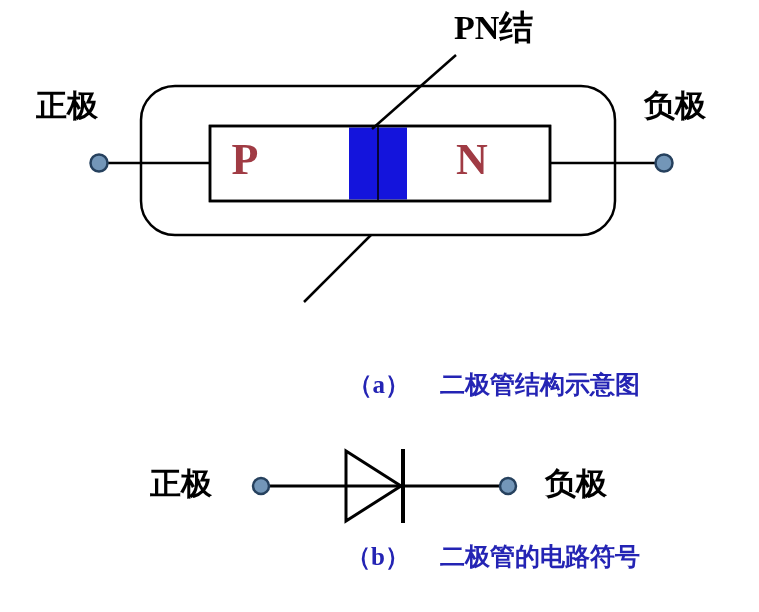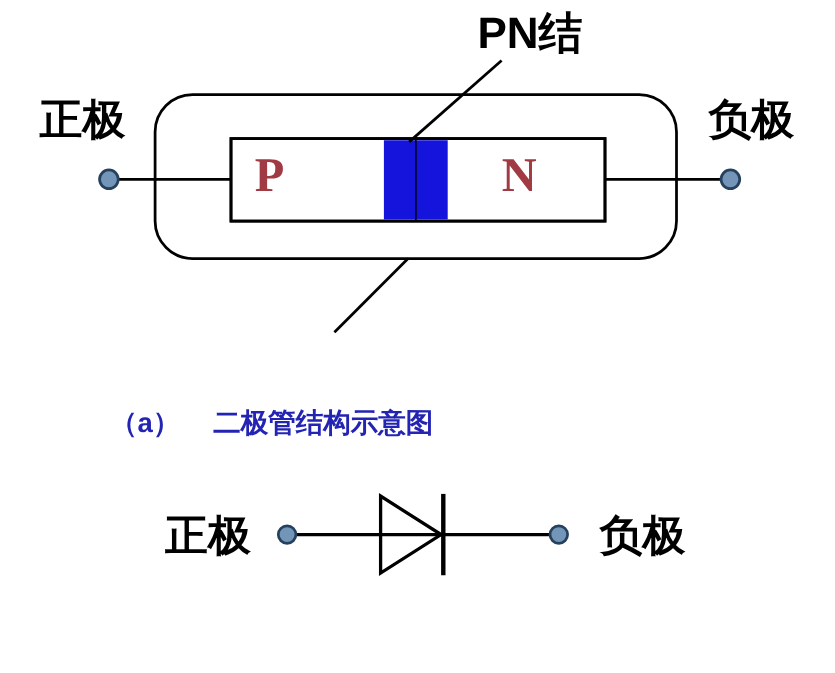--- a/index.html
+++ b/index.html
@@ -16,45 +16,45 @@
     overflow: hidden;
   }
   .svg-layer {
     position: absolute;
     left: 0;
     top: 0;
   }
   .label {
     position: absolute;
     color: #000000;
-    font-size: 39px;
+    font-size: 31px;
     font-weight: 600;
     white-space: nowrap;
     font-family: "Liberation Sans", sans-serif;
     line-height: 1.15;
   }
   .pn-letter {
     position: absolute;
     width: 60px;
     text-align: center;
     font-family: "Liberation Serif", serif;
     font-weight: bold;
     font-size: 44px;
     line-height: 1;
     color: #A03B44;
   }
   .caption {
     position: absolute;
     left: 100px;
     width: 540px;
-    text-align: left;
+    text-align: right;
     color: #2424B4;
     font-weight: bold;
     font-size: 25px;
-    font-family: Liberation Sans, sans-serif;
+    font-family: Liberation Serif, serif;
     white-space: nowrap;
   }
   .caption .idx {
     margin-right: 30px;
   }
 </style>
 </head>
 <body>
 
 <div class="canvas">
@@ -83,33 +83,36 @@
     <line x1="261" y1="486" x2="508" y2="486" stroke="#000000" stroke-width="3"></line>
 
     <circle cx="261" cy="486" r="8" stroke-width="2.5" fill="#7396B8" stroke="#26415E"></circle>
     <circle cx="508" cy="486" r="8" stroke-width="2.5" fill="#7396B8" stroke="#26415E"></circle>
 
     <polygon points="346,451 346,521 401,486" fill="none" stroke="#000000" stroke-width="3"></polygon>
 
     <line x1="403" y1="449" x2="403" y2="523" stroke="#000000" stroke-width="4"></line>
   </svg>
 
-  <div class="label" style="left:434px; top:8px; font-size:40px;">PN结</div>
+  <div class="label" style="left:454px; top:8px; font-size:34px;font-family:Liberation Serif, serif;">PN结</div>
 
   <div class="label" style="left:36px; top:88px;">正极</div>
 
   <div class="label" style="left:644px; top:88px;">负极</div>
 
   <div class="pn-letter" style="left:215px; top:138px;">P</div>
 
   <div class="pn-letter" style="left:442px; top:138px;">N</div>
 
 
   <div class="caption" style="top:368px;">
     <span class="idx">（a）</span><span>二极管结构示意图</span>
   </div>
 
   <div class="label" style="left:150px; top:466px;">正极</div>
 
   <div class="label" style="left:545px; top:466px;">负极</div>
 
+  <div class="caption" style="top:540px;">
+    <span class="idx">（b）</span><span>二极管的电路符号</span>
+  </div>
 
 </div>
 
 </body></html>

